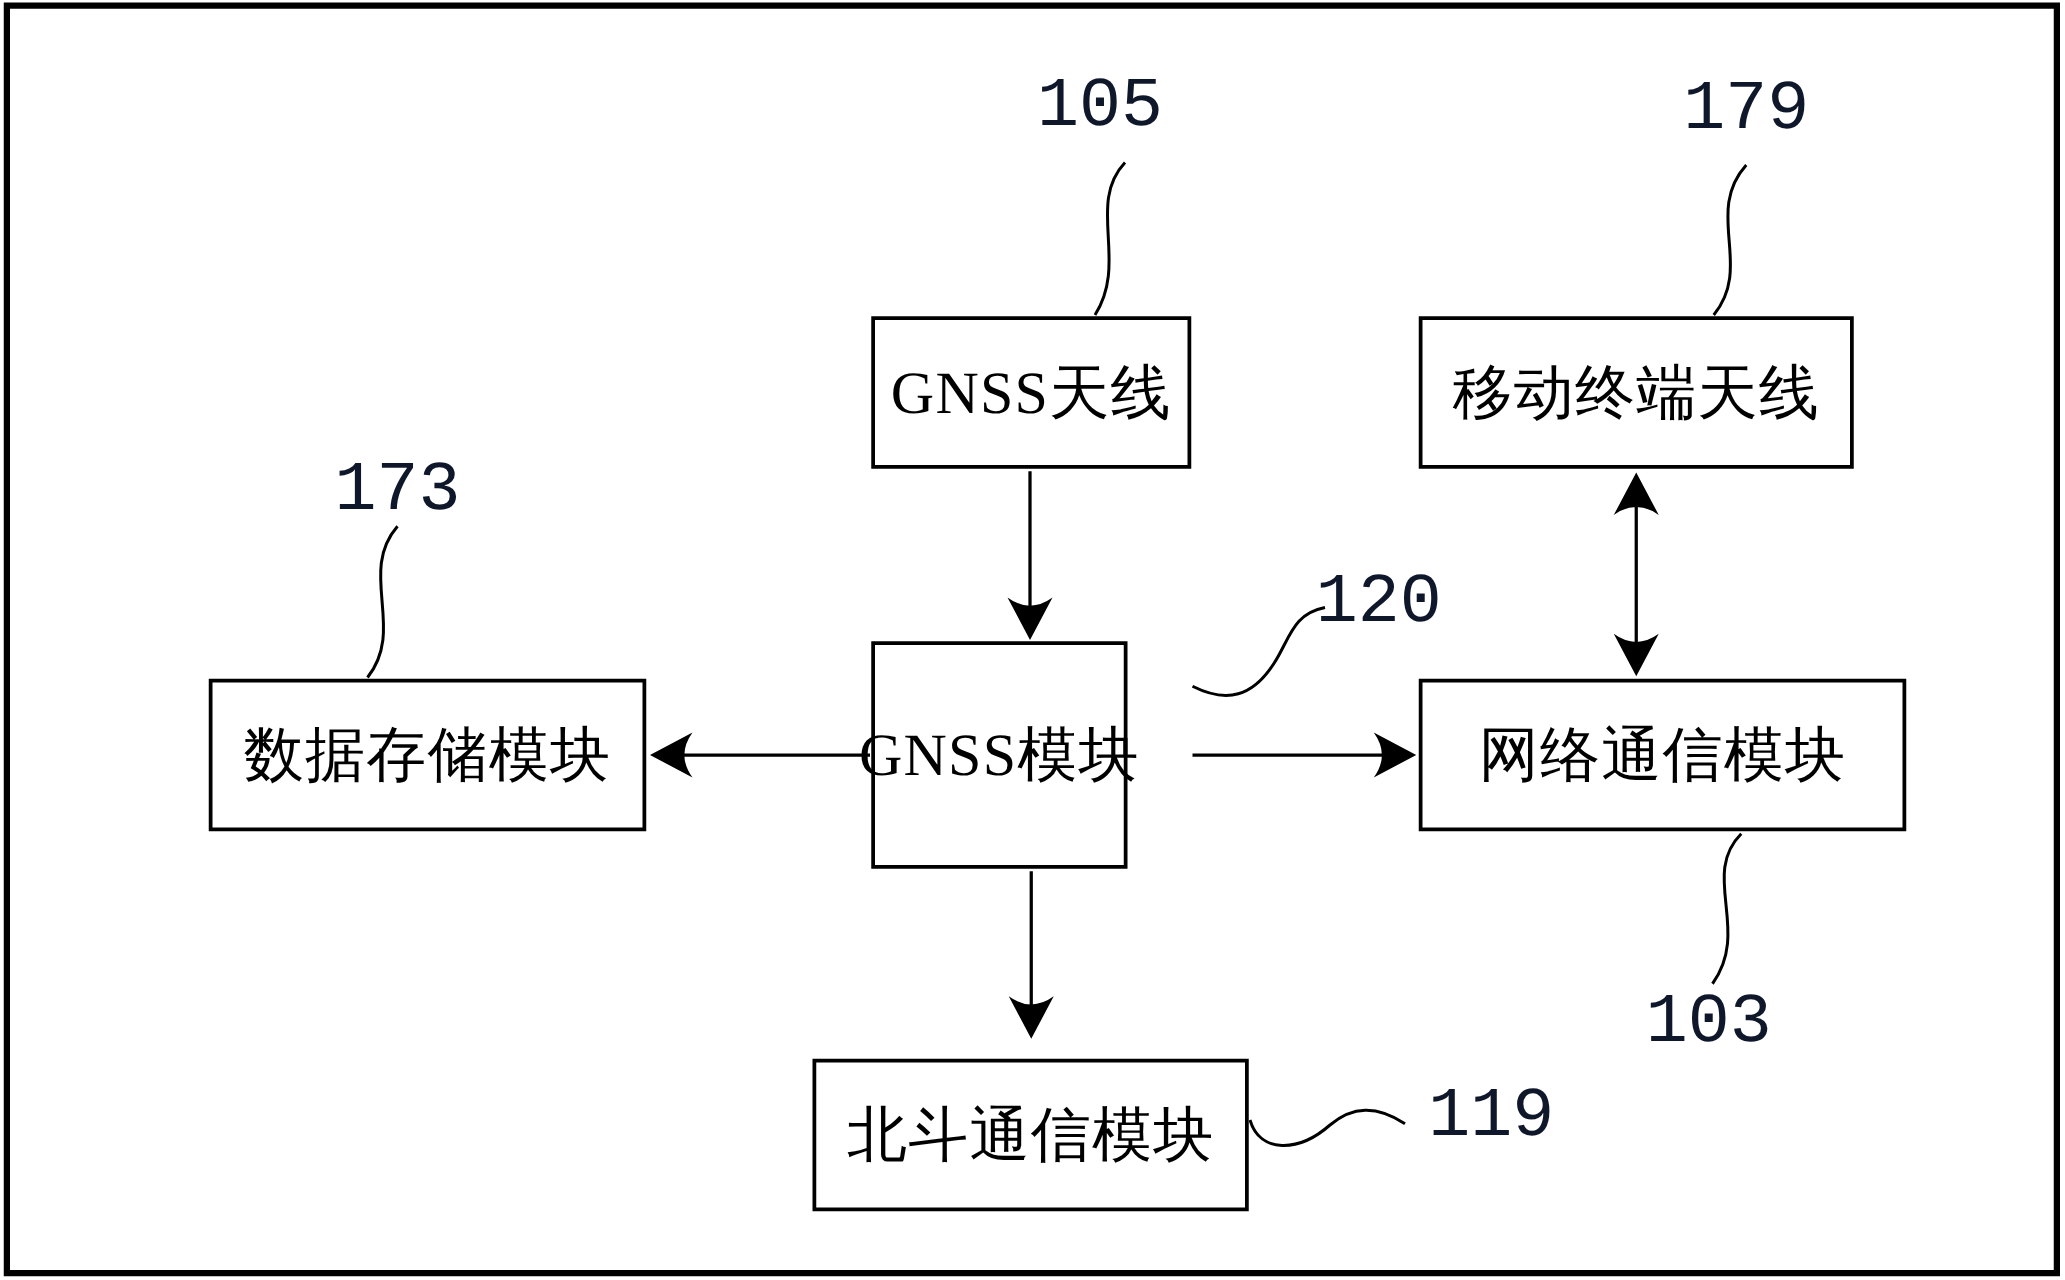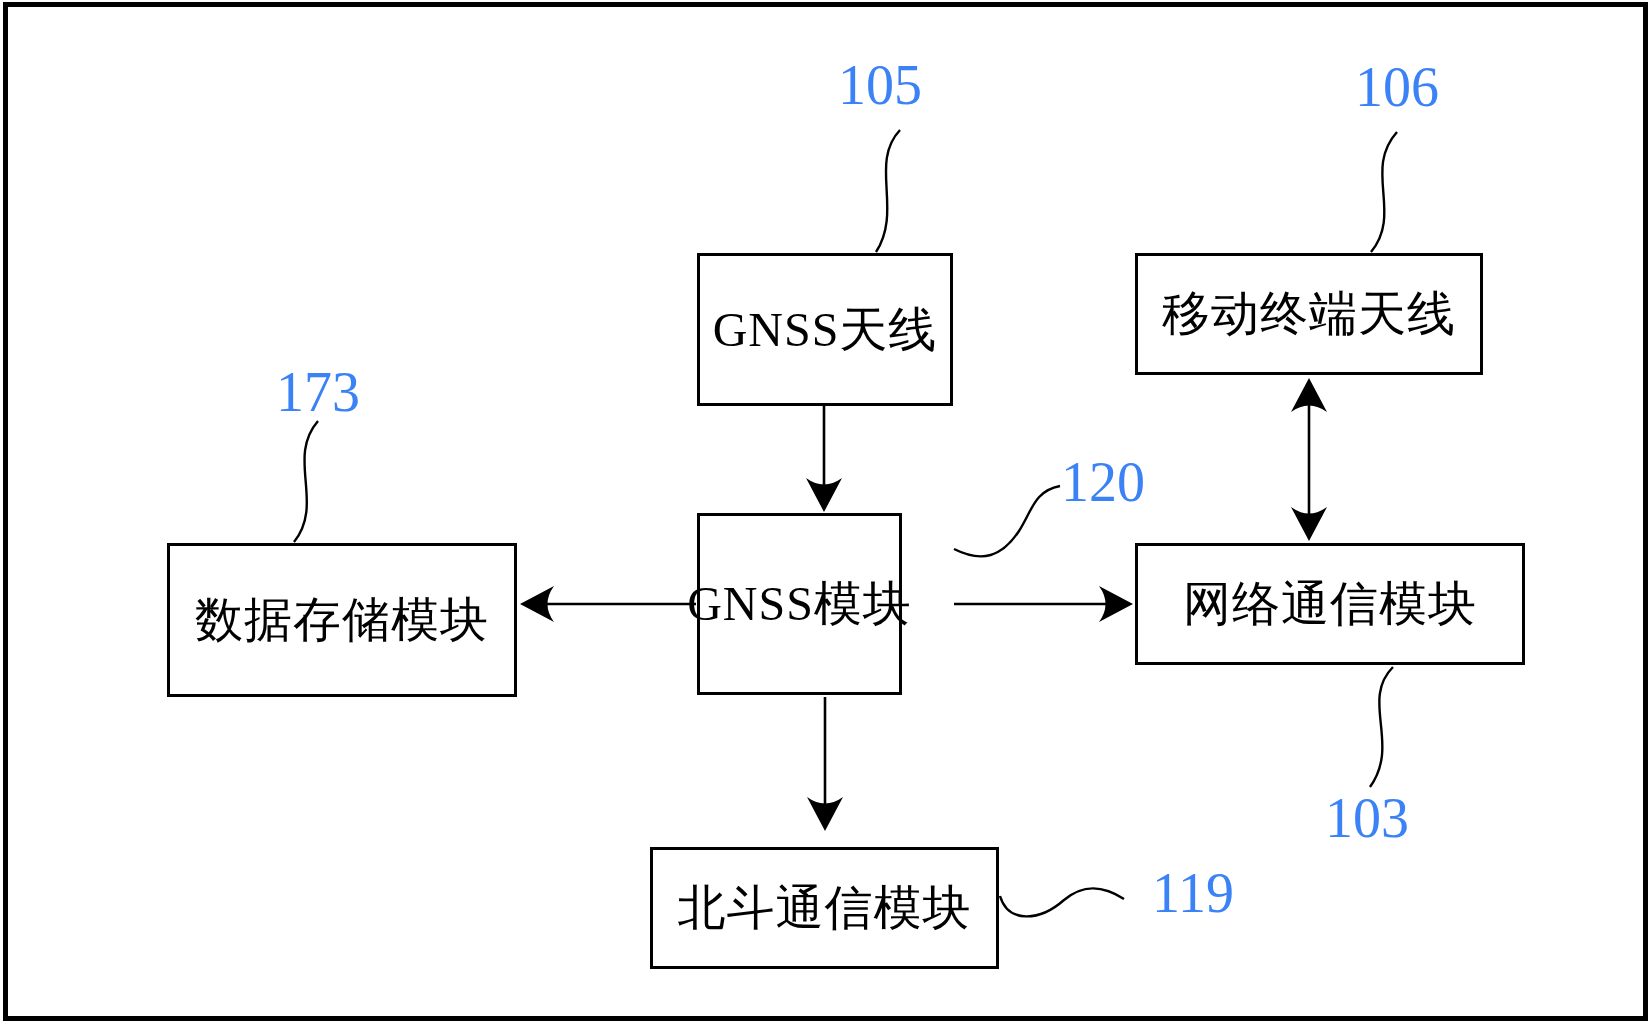--- a/index.html
+++ b/index.html
@@ -24,22 +24,23 @@
     border: 3px solid #000;
     background: #ffffff;
     display: flex; align-items: center; justify-content: center;
     font-size: 48px; color: #000;
     letter-spacing: 1px;
     white-space: nowrap;
   }
   .ref-label {
     position: absolute;
     transform: translate(-50%, -50%);
-    font-size: 56px; color: #3b82f6;
+    font-size: 56px; color: #0f172a;
     line-height: 1;
+    font-family: Liberation Mono, monospace;
   }
   svg.connector-layer {
     position: absolute; left: 0; top: 0;
     width: 1652px; height: 1024px;
     pointer-events: none;
   }
   .conn-line   { stroke: #000; stroke-width: 2.6; fill: none; }
   .conn-head   { fill: #000; stroke: none; }
   .leader-line { stroke: #000; stroke-width: 2.4; fill: none; }
 </style>
@@ -69,44 +70,44 @@
     <path class="conn-head" d="M825,831 L807,797 Q825,810 843,797 Z"></path>
 
     <path class="leader-line" d="M900,130 C869,163 903,210 876,252"></path>
     <path class="leader-line" d="M1397,132 C1363,170 1403,213 1371,252"></path>
     <path class="leader-line" d="M318,421 C286,458 325,503 294,542"></path>
     <path class="leader-line" d="M954,549 C982,563 1002,557 1019,531 C1032,511 1034,491 1060,486"></path>
     <path class="leader-line" d="M1393,667 C1360,700 1401,744 1370,787"></path>
     <path class="leader-line" d="M1000,896 C1008,923 1039,922 1064,900 C1082,885 1101,884 1124,899"></path>
   </svg>
 
-  <div class="box" style="left:697px; top:253px; width:256px; height:153px;">
+  <div class="box" style="left:697px; top:253px; width:256px; height:122px;">
     <span>GNSS天线</span>
   </div>
 
   <div class="box" style="left:1135px; top:253px; width:348px; height:122px;text-align:right;">
     <span>移动终端天线</span>
   </div>
 
   <div class="box" style="left:697px; top:513px; width:205px; height:182px;">
     <span>GNSS模块</span>
   </div>
 
-  <div class="box" style="left:167px; top:543px; width:350px; height:154px;">
+  <div class="box" style="left:167px; top:543px; width:350px; height:122px;">
     <span>数据存储模块</span>
   </div>
 
   <div class="box" style="left:1135px; top:543px; width:390px; height:122px;">
     <span>网络通信模块</span>
   </div>
 
   <div class="box" style="left:650px; top:847px; width:349px; height:122px;">
     <span>北斗通信模块</span>
   </div>
 
   <div class="ref-label" style="left:880px; top:85px;">105</div>
-  <div class="ref-label" style="left:1397px; top:87px;">106</div>
+  <div class="ref-label" style="left:1397px; top:87px;">179</div>
   <div class="ref-label" style="left:318px; top:392px;">173</div>
   <div class="ref-label" style="left:1103px; top:482px;">120</div>
   <div class="ref-label" style="left:1367px; top:818px;text-align:right;">103</div>
   <div class="ref-label" style="left:1193px; top:893px;">119</div>
 
 </div>
 
 </body></html>

